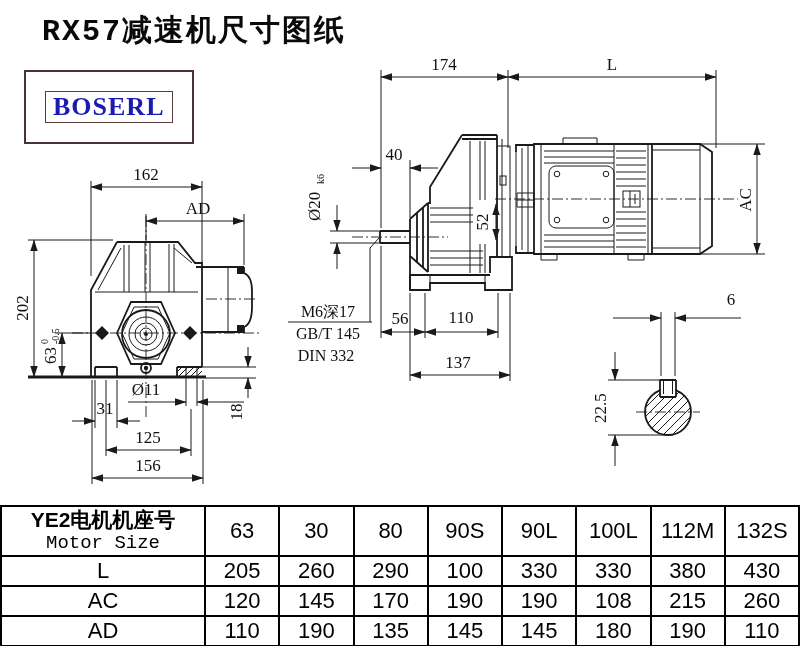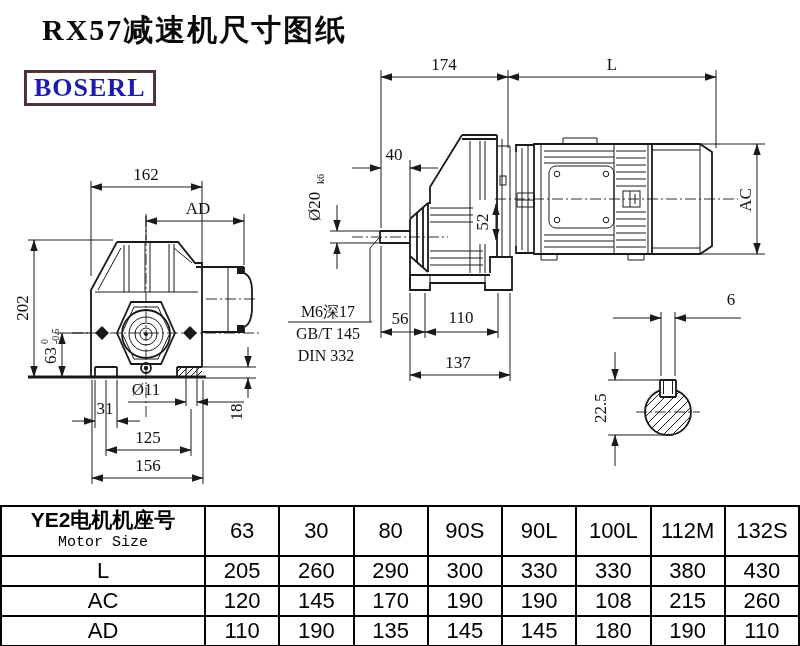--- a/index.html
+++ b/index.html
@@ -1,41 +1,41 @@
 <!DOCTYPE html>
 <html><head>
 <meta charset="utf-8">
 <style>
   html,body{margin:0;padding:0;background:#fff;}
   #page{position:relative;width:800px;height:646px;background:#fff;overflow:hidden;
         font-family:"Liberation Sans",sans-serif;color:#111;}
   #drawing{position:absolute;left:0;top:0;}
   #page-title{position:absolute;left:42px;top:10px;font-size:30px;font-weight:bold;
-        letter-spacing:2px;color:#0a0a0a;font-family:Liberation Serif, serif;}
-  #logo{position:absolute;left:24px;top:70px;border:2px solid #4a3232;padding:0;background:#fff;}
+        letter-spacing:2px;color:#0a0a0a;font-family:Liberation Mono, monospace;}
+  #logo{position:absolute;left:24px;top:70px;border:2px solid #4a3232;padding:19px;background:#fff;}
   #logo .inner{border:1px solid #5a3a3a;padding:0 7px;}
   #logo .txt{font-family:"Liberation Serif",serif;font-weight:bold;font-size:26px;
         color:#1b1bb3;letter-spacing:1px;line-height:30px;}
   
   .ol{stroke:#1a1a1a;stroke-width:1.8;fill:none;}
   .tl{stroke:#1a1a1a;stroke-width:1;fill:none;}
   .dl{stroke:#1a1a1a;stroke-width:1;fill:none;}
   .thk{stroke:#1a1a1a;stroke-width:2.8;fill:none;}
   .cl{stroke:#1a1a1a;stroke-width:0.9;fill:none;stroke-dasharray:11 3 2 3;}
   .blk{fill:#1a1a1a;stroke:none;}
   text.d{font-family:"Liberation Serif",serif;font-size:17px;fill:#111;}
   text.dm{font-family:"Liberation Serif",serif;font-size:16px;fill:#111;}
   text.ds{font-family:"Liberation Serif",serif;font-size:10px;fill:#111;}
   
   #spec-table{position:absolute;left:0;top:505px;width:800px;border-collapse:collapse;
         table-layout:fixed;background:#fff;}
   #spec-table td{border:2px solid #000;text-align:center;vertical-align:middle;
         padding:0;font-size:22px;color:#000;margin-top:47px;}
   #spec-table .hdr-cjk{font-size:21px;font-weight:600;line-height:24px;}
-  #spec-table .hdr-en{font-family:"Liberation Mono",monospace;font-size:15px;line-height:22px;}
+  #spec-table .hdr-en{font-family:"Liberation Mono",monospace;font-size:19px;line-height:22px;}
   #spec-table tr.hrow td{height:48px;}
   #spec-table tr.drow td{height:28px;}
 </style>
 </head>
 <body>
 
 <div id="page">
 
 <svg id="drawing" width="800" height="505" viewBox="0 0 800 505">
   <defs>
@@ -286,21 +286,21 @@
     <td>90L</td>
     <td>100L</td>
     <td>112M</td>
     <td>132S</td>
   </tr>
   <tr class="drow">
     <td>L</td>
     <td>205</td>
     <td>260</td>
     <td>290</td>
-    <td>300</td>
+    <td>100</td>
     <td>330</td>
     <td>330</td>
     <td>380</td>
     <td>430</td>
   </tr>
   <tr class="drow">
     <td>AC</td>
     <td>120</td>
     <td>145</td>
     <td>170</td>

